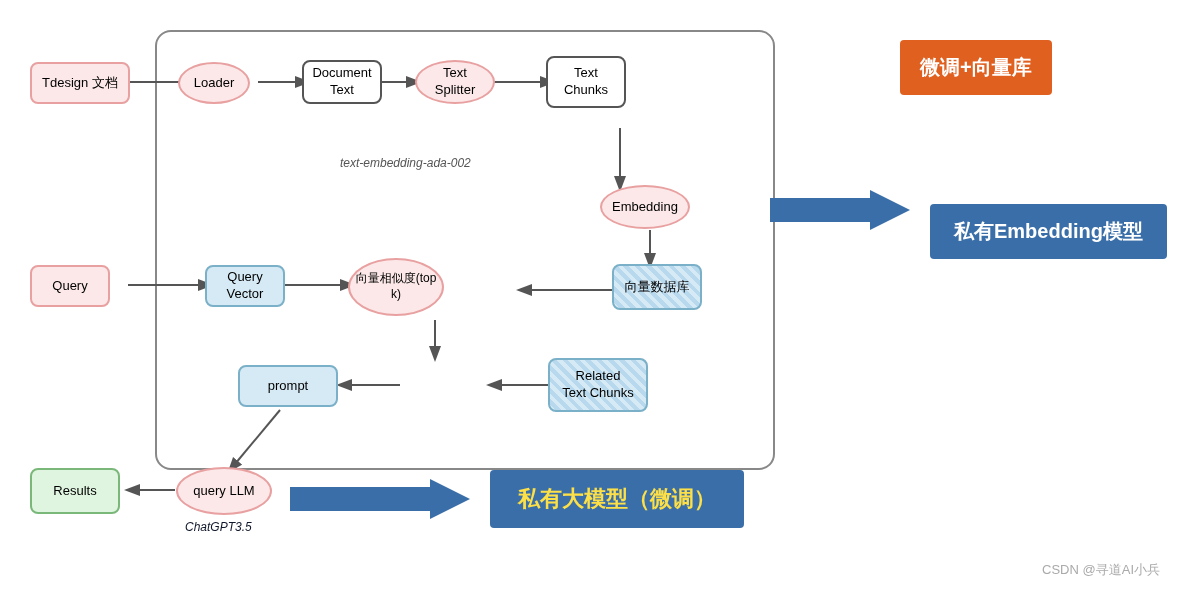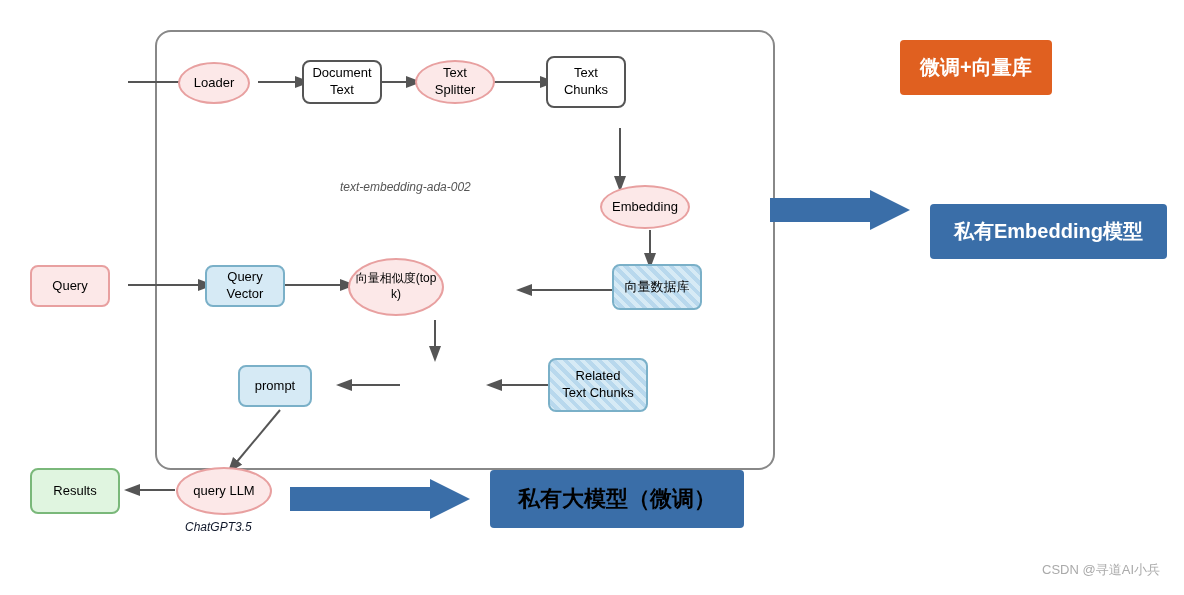--- a/index.html
+++ b/index.html
@@ -108,21 +108,21 @@
       color: #fff;
       font-size: 20px;
       font-weight: bold;
       padding: 14px 24px;
       border-radius: 4px;
     }
 
     .label-private-model {
       position: absolute;
       background: #3a6ea8;
-      color: #000000;
+      color: #fde047;
       font-size: 22px;
       font-weight: bold;
       padding: 14px 28px;
       border-radius: 4px;
     }
 
     .watermark {
       position: absolute;
       right: 24px;
       bottom: 16px;
@@ -188,20 +188,23 @@
 
     <line x1="280" y1="410" x2="230" y2="470" stroke="#555" stroke-width="2" marker-end="url(#arr)"></line>
 
     <line x1="175" y1="490" x2="128" y2="490" stroke="#555" stroke-width="2" marker-end="url(#arr)"></line>
 
     <polygon points="770,198 770,222 870,222 870,230 910,210 870,190 870,198" fill="#3a6ea8"></polygon>
 
     <polygon points="290,487 290,511 430,511 430,519 470,499 430,479 430,487" fill="#3a6ea8"></polygon>
   </svg>
 
+  <div class="node node-rect node-pink" style="left:30px; top:62px; width:100px; height:42px;">
+    <span>Tdesign 文档</span>
+  </div>
 
   <div class="node node-ellipse node-pink" style="left:178px; top:62px; width:72px; height:42px;">
     <span>Loader</span>
   </div>
 
   <div class="node node-rect" style="left:302px; top:60px; width:80px; height:44px;">
     <span style="white-space:pre-line;">Document
 Text</span>
   </div>
 
@@ -212,21 +215,21 @@
 
   <div class="node node-rect" style="left:546px; top:56px; width:80px; height:52px;">
     <span style="white-space:pre-line;">Text
 Chunks</span>
   </div>
 
   <div class="node node-ellipse node-pink" style="left:600px; top:185px; width:90px; height:44px;">
     <span>Embedding</span>
   </div>
 
-  <div class="label-ada" style="left:340px; top:180px;">
+  <div class="label-ada" style="left:340px; top:156px;">
     <span>text-embedding-ada-002</span>
   </div>
 
   <div class="node node-rect node-striped" style="left:612px; top:264px; width:90px; height:46px;">
     <span>向量数据库</span>
   </div>
 
   <div class="node node-rect node-pink" style="left:30px; top:265px; width:80px; height:42px;">
     <span>Query</span>
   </div>
@@ -240,21 +243,21 @@
     <span style="white-space:pre-line; font-size:12px;">向量相似度(top
 k)</span>
   </div>
 
   <div class="node node-rect node-striped" style="left:548px; top:358px; width:100px; height:54px;">
     <span style="white-space:pre-line;">Related
 Text Chunks</span>
   </div>
 
 
-  <div class="node node-rect node-blue-fill" style="left:238px; top:365px; width:74px; height:42px;">
+  <div class="node node-rect node-blue-fill" style="left:238px; top:365px; width:100px; height:42px;">
     <span>prompt</span>
   </div>
 
   <div class="node node-ellipse node-pink" style="left:176px; top:467px; width:96px; height:48px;">
     <span>query LLM</span>
   </div>
 
   <div class="label-chatgpt" style="left:185px; top:520px;">
     <span>ChatGPT3.5</span>
   </div>

